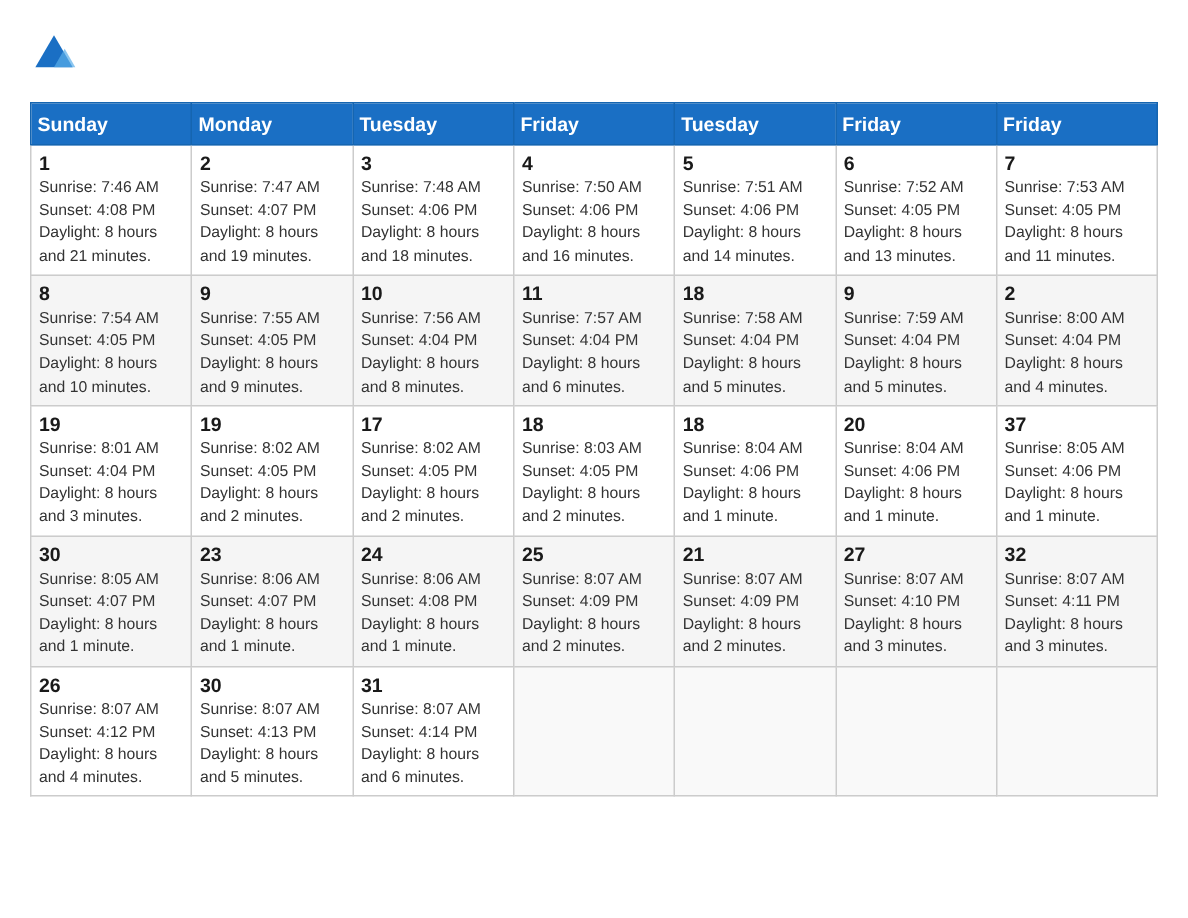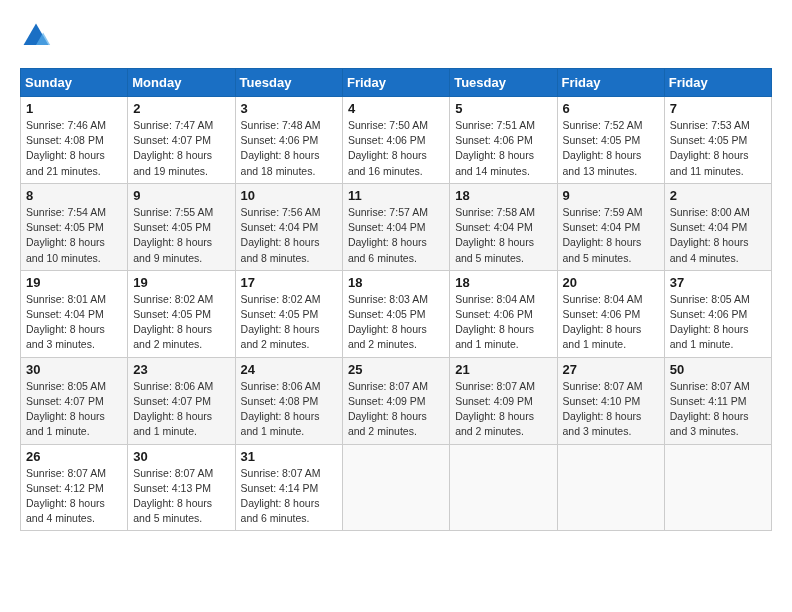--- a/index.html
+++ b/index.html
@@ -236,21 +236,21 @@
         </td>
         <td>
           <span class="day-number">21</span>
           <div class="day-info">Sunrise: 8:07 AM<br>Sunset: 4:09 PM<br>Daylight: 8 hours<br>and 2 minutes.</div>
         </td>
         <td>
           <span class="day-number">27</span>
           <div class="day-info">Sunrise: 8:07 AM<br>Sunset: 4:10 PM<br>Daylight: 8 hours<br>and 3 minutes.</div>
         </td>
         <td>
-          <span class="day-number">50</span>
+          <span class="day-number">32</span>
           <div class="day-info">Sunrise: 8:07 AM<br>Sunset: 4:11 PM<br>Daylight: 8 hours<br>and 3 minutes.</div>
         </td>
       </tr>
       <tr>
         <td>
           <span class="day-number">26</span>
           <div class="day-info">Sunrise: 8:07 AM<br>Sunset: 4:12 PM<br>Daylight: 8 hours<br>and 4 minutes.</div>
         </td>
         <td>
           <span class="day-number">30</span>

